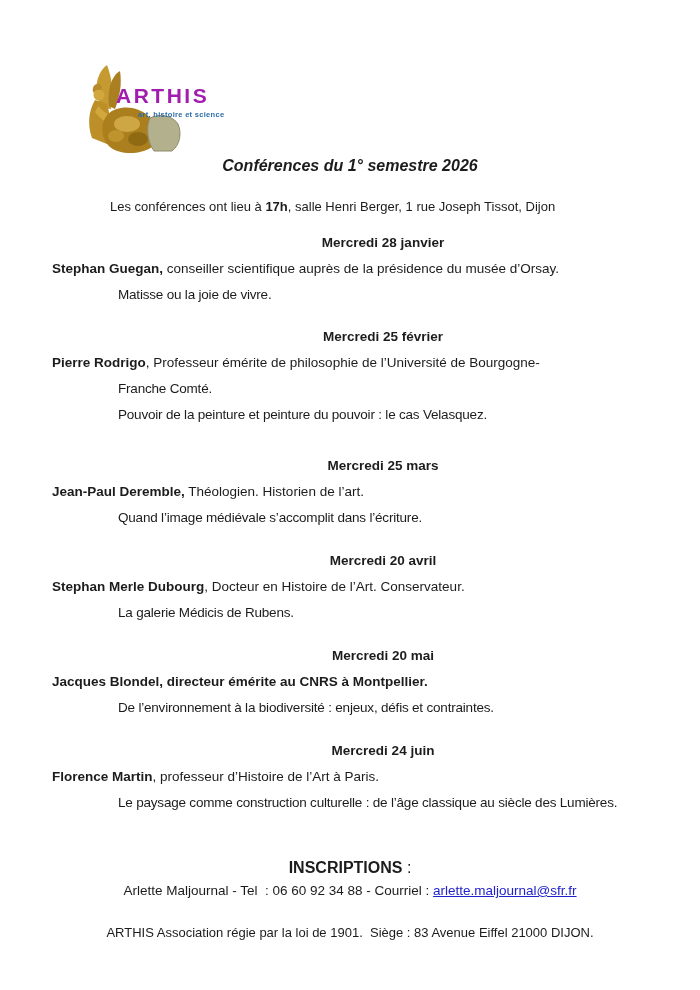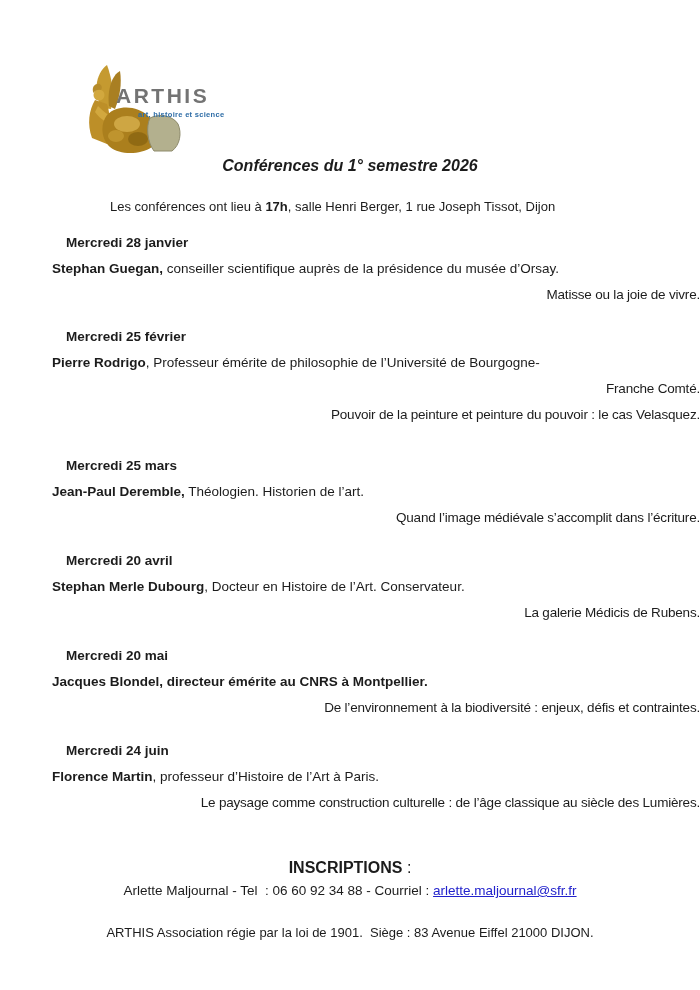--- a/index.html
+++ b/index.html
@@ -33,23 +33,23 @@
     text-align: center;
     font-size: 16px; font-weight: bold; line-height: 22px; font-style: italic;
   }
   .intro {
     margin-top: 16px;
     padding-left: 110px;
     font-size: 13px; line-height: 28px;
     white-space: nowrap;
   }
   .section { font-size: 13.5px; }
-  .section .date   { padding-left: 66px;  font-weight: bold; line-height: 26px; white-space: nowrap; }
+  .section .date   { padding-left: 66px;  font-weight: bold; line-height: 26px; white-space: nowrap; text-align: center; }
   .section .speaker{ padding-left: 52px; line-height: 26px; white-space: nowrap; }
-  .section .talk   { padding-left: 76px; line-height: 26px; white-space: nowrap; letter-spacing: -0.2px; text-align: right; }
+  .section .talk   { padding-left: 118px; line-height: 26px; white-space: nowrap; letter-spacing: -0.2px; }
   .s1 { margin-top: 9px; }
   .s2 { margin-top: 16px; }
   .s3 { margin-top: 25px; }
   .s4 { margin-top: 17px; }
   .s5 { margin-top: 17px; }
   .s6 { margin-top: 17px; }
 
   .inscriptions-heading {
     margin-top: 38px;
     text-align: center;
@@ -86,21 +86,21 @@
 
       <path d="M18 44 C24 50 31 56 39 58 L37 65 C28 62 20 57 15 50 Z" fill="#d2a83e"></path>
 
       <path d="M27 53 C38 42 58 44 68 54 C77 62 79 74 72 85 C60 93 40 93 30 85 C21 77 20 62 27 53 Z" fill="#ab7f1d"></path>
       <ellipse cx="47" cy="62" rx="13" ry="8" fill="#d3ad4a" opacity="0.85"></ellipse>
       <ellipse cx="58" cy="77" rx="10" ry="7" fill="#8a6512" opacity="0.8"></ellipse>
       <ellipse cx="36" cy="74" rx="8" ry="6" fill="#c49a33" opacity="0.8"></ellipse>
 
       <path d="M70 56 C80 51 93 54 98 62 C102 71 100 83 92 89 L74 89 C67 80 66 64 70 56 Z" fill="#b3b08e" stroke="#8e8b6c" stroke-width="1"></path>
     </svg>
-    <div class="brand" style="color:#737373">ARTHIS</div>
+    <div class="brand" style="color:#a21caf">ARTHIS</div>
     <div class="tagline" style="color:#2d6ca6">art, histoire et science</div>
   </div>
 
   <div class="title">Conférences du 1° semestre 2026</div>
 
   <div class="intro">
     <div><span>Les conférences ont lieu à </span><span class="b">17h</span><span>, salle Henri Berger, 1 rue Joseph Tissot, Dijon</span></div>
   </div>
 
   <div class="section s1">

